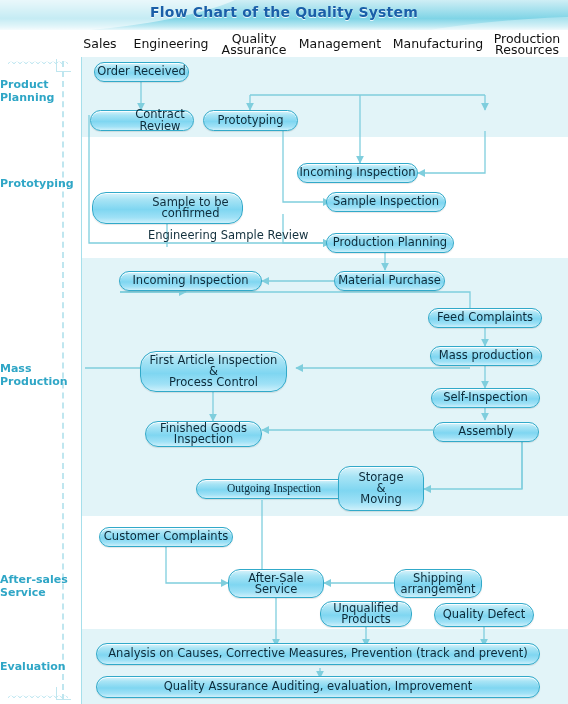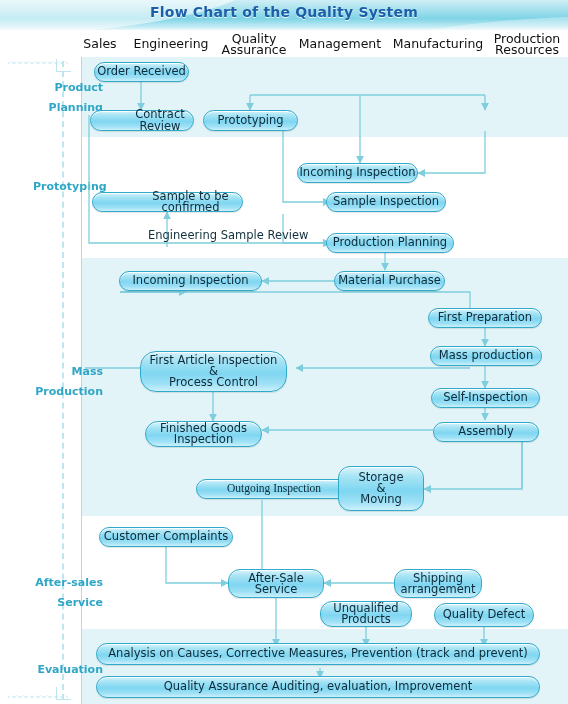--- a/index.html
+++ b/index.html
@@ -68,25 +68,24 @@
       radial-gradient(circle at 3px 6px, transparent 2.6px, #c6e9f2 2.6px, #c6e9f2 3.4px, transparent 3.6px) 0 0/6px 7px repeat-x;
   }
   #rail .squig.top{top:2px;}
   #rail .squig.bot{bottom:4px;}
   #rail .arrowtip{
     position:absolute;left:56px;width:14px;height:12px;
     border-left:1px solid #bfe6ef;border-bottom:1px solid #bfe6ef;
   }
   .phase-label{
     position:absolute;left:0;width:70px;
-    text-align:right;
+    text-align:left;
     font-size:11px;font-weight:bold;color:#2fa6c6;
-    line-height:20px;
+    line-height:13px;
     white-space:pre-line;
-    margin-left:33px;
   }
 
   
   .band{
     position:absolute;left:81px;width:487px;
     background:#e2f4f8;
   }
 
   
   #wires{position:absolute;left:0;top:0;width:568px;height:704px;}
@@ -240,33 +239,33 @@
 
   <div class="node" style="left:94px;top:62px;width:95px;height:20px;">Order Received</div>
 
   <div class="node" style="left:90px;top:110px;width:104px;height:21px;padding-left:36px;">Contract Review</div>
 
   <div class="node" style="left:203px;top:110px;width:95px;height:21px;">Prototyping</div>
 
 
   <div class="node" style="left:297px;top:163px;width:121px;height:20px;">Incoming Inspection</div>
 
-  <div class="node" style="left:92px;top:192px;width:151px;height:20px;padding-left:46px;">Sample to be confirmed</div>
+  <div class="node" style="left:92px;top:192px;width:151px;height:32px;padding-left:46px;">Sample to be confirmed</div>
 
   <div class="node" style="left:326px;top:192px;width:120px;height:20px;">Sample Inspection</div>
 
   <div class="plain" style="left:148px;top:228px;">Engineering Sample Review</div>
 
   <div class="node" style="left:326px;top:233px;width:128px;height:20px;">Production Planning</div>
 
   <div class="node" style="left:119px;top:271px;width:143px;height:20px;">Incoming Inspection</div>
 
   <div class="node" style="left:334px;top:271px;width:111px;height:20px;">Material Purchase</div>
 
-  <div class="node" style="left:428px;top:308px;width:114px;height:20px;">First Preparation</div>
+  <div class="node" style="left:428px;top:308px;width:114px;height:20px;">Feed Complaints</div>
 
   <div class="node two" style="left:140px;top:351px;width:147px;height:41px;">First Article Inspection
 &amp;
 Process Control</div>
 
   <div class="node" style="left:430px;top:346px;width:112px;height:20px;">Mass production</div>
 
   <div class="node" style="left:431px;top:388px;width:109px;height:20px;">Self-Inspection</div>
 
   <div class="node two" style="left:145px;top:421px;width:117px;height:26px;">Finished Goods

